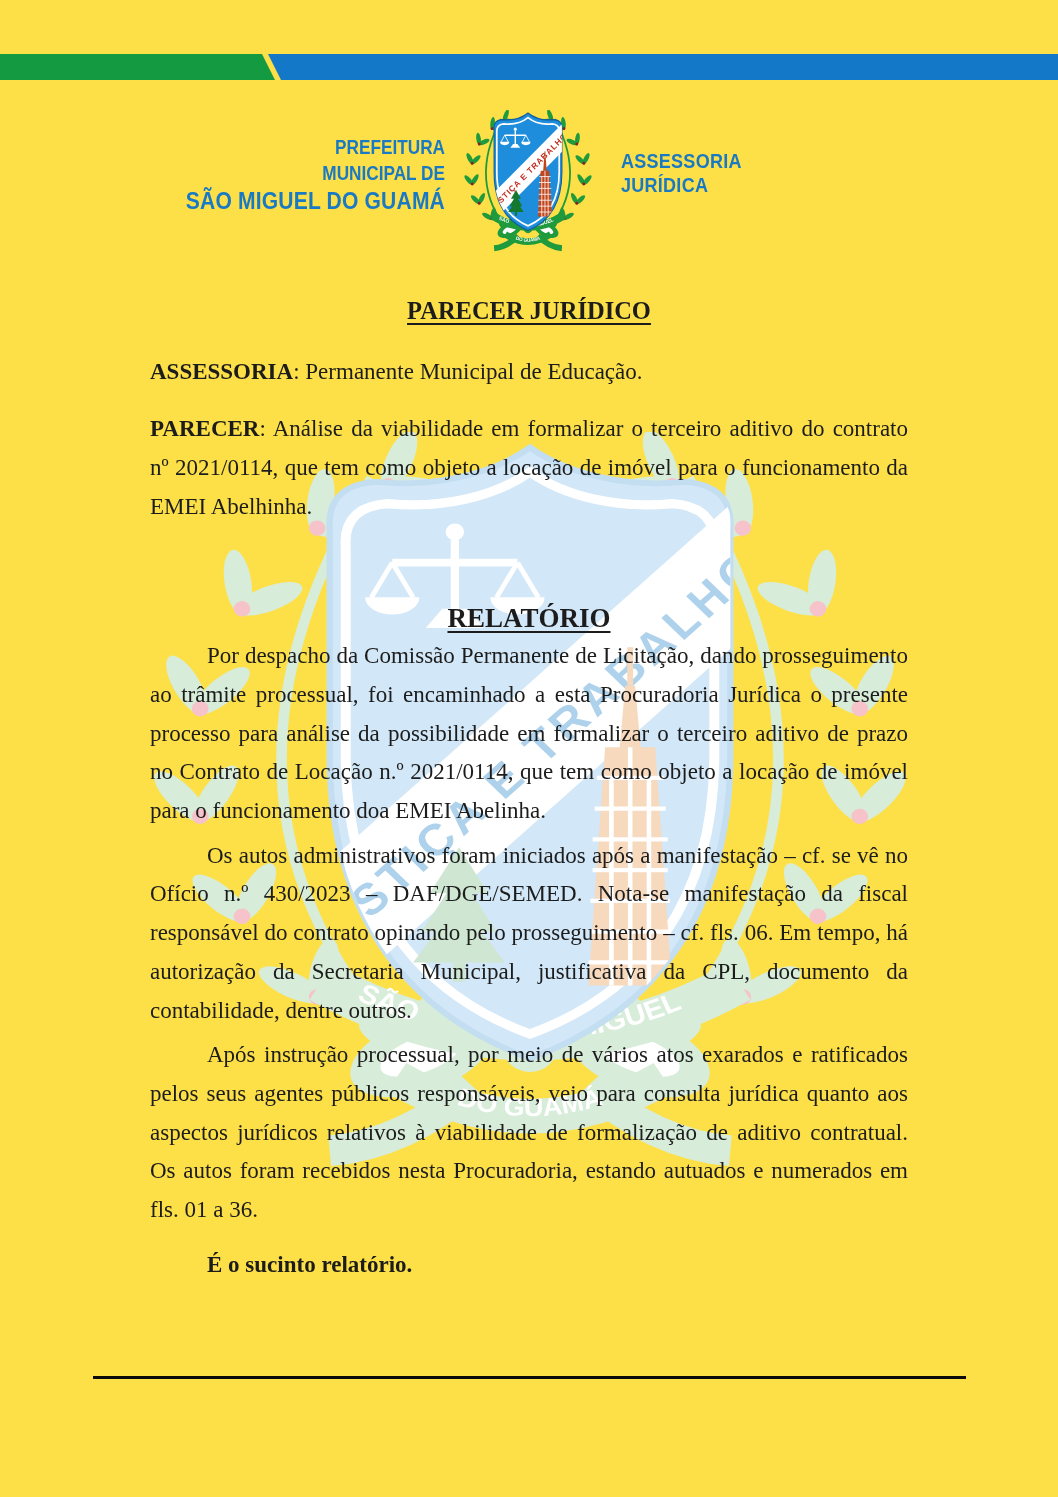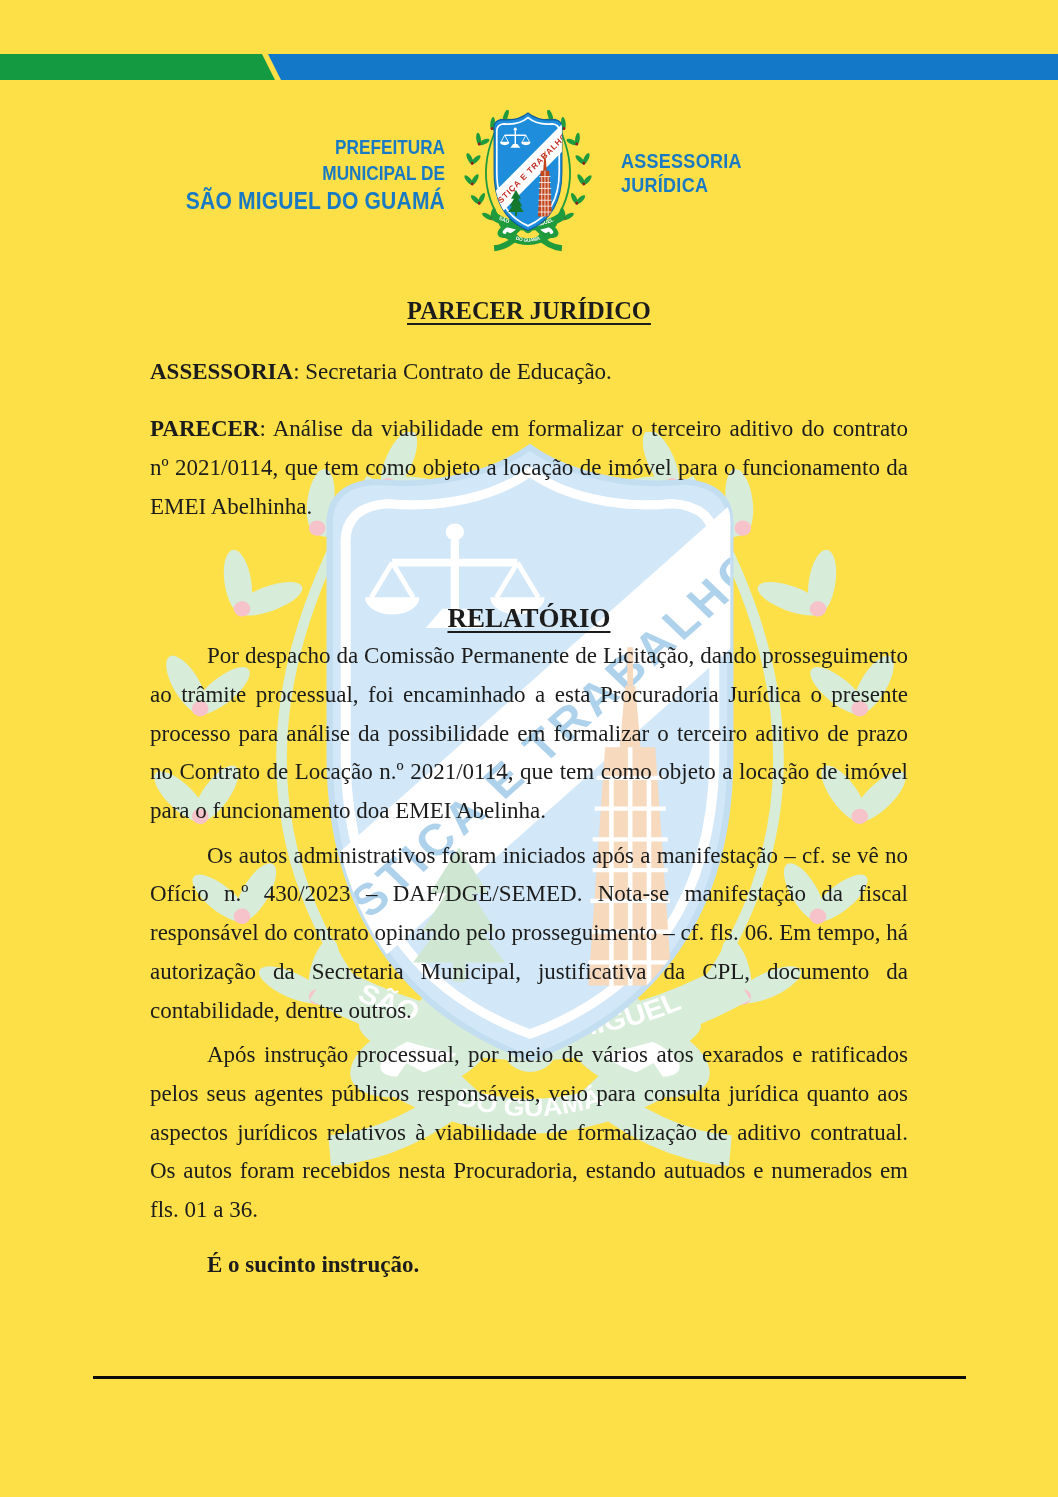--- a/index.html
+++ b/index.html
@@ -313,27 +313,27 @@
             <path class="towerLine" fill="none" stroke-width="1.1" d="M-8,-14 H8 M-8.5,-6 H8.5 M-9,2 H9 M-9,10 H9 M-9.5,18 H9.5 M-9.5,26 H9.5 M-10,34 H10 M0,-22 V40 M-4.5,-14 V40 M4.5,-14 V40"></path>
           </g>
         </g>
       </g>
     </svg>
   </div>
 
   <main class="doc">
     <h1 class="doc-title">PARECER JURÍDICO</h1>
 
-    <p class="field"><span class="b">ASSESSORIA</span><span>: Secretaria Contrato de Educação.</span></p>
+    <p class="field"><span class="b">ASSESSORIA</span><span>: Permanente Municipal de Educação.</span></p>
 
     <p class="field"><span class="b">PARECER</span><span>: Análise da viabilidade em formalizar o terceiro aditivo do contrato nº 2021/0114, que tem como objeto a locação de imóvel para o funcionamento da EMEI Abelhinha.</span></p>
 
     <h2 class="section-heading">RELATÓRIO</h2>
 
     <p class="para">Por despacho da Comissão Permanente de Licitação, dando prosseguimento ao trâmite processual, foi encaminhado a esta Procuradoria Jurídica o presente processo para análise da possibilidade em formalizar o terceiro aditivo de prazo no Contrato de Locação n.º 2021/0114, que tem como objeto a locação de imóvel para o funcionamento doa EMEI Abelinha.</p>
     <p class="para">Os autos administrativos foram iniciados após a manifestação – cf. se vê no Ofício n.º 430/2023 – DAF/DGE/SEMED. Nota-se manifestação da fiscal responsável do contrato opinando pelo prosseguimento – cf. fls. 06. Em tempo, há autorização da Secretaria Municipal, justificativa da CPL, documento da contabilidade, dentre outros.</p>
     <p class="para">Após instrução processual, por meio de vários atos exarados e ratificados pelos seus agentes públicos responsáveis, veio para consulta jurídica quanto aos aspectos jurídicos relativos à viabilidade de formalização de aditivo contratual. Os autos foram recebidos nesta Procuradoria, estando autuados e numerados em fls. 01 a 36.</p>
 
-    <p class="closing">É o sucinto instrução.</p>
+    <p class="closing">É o sucinto relatório.</p>
   </main>
 
   <div class="footer-rule"></div>
 </div>
 
 </body></html>

